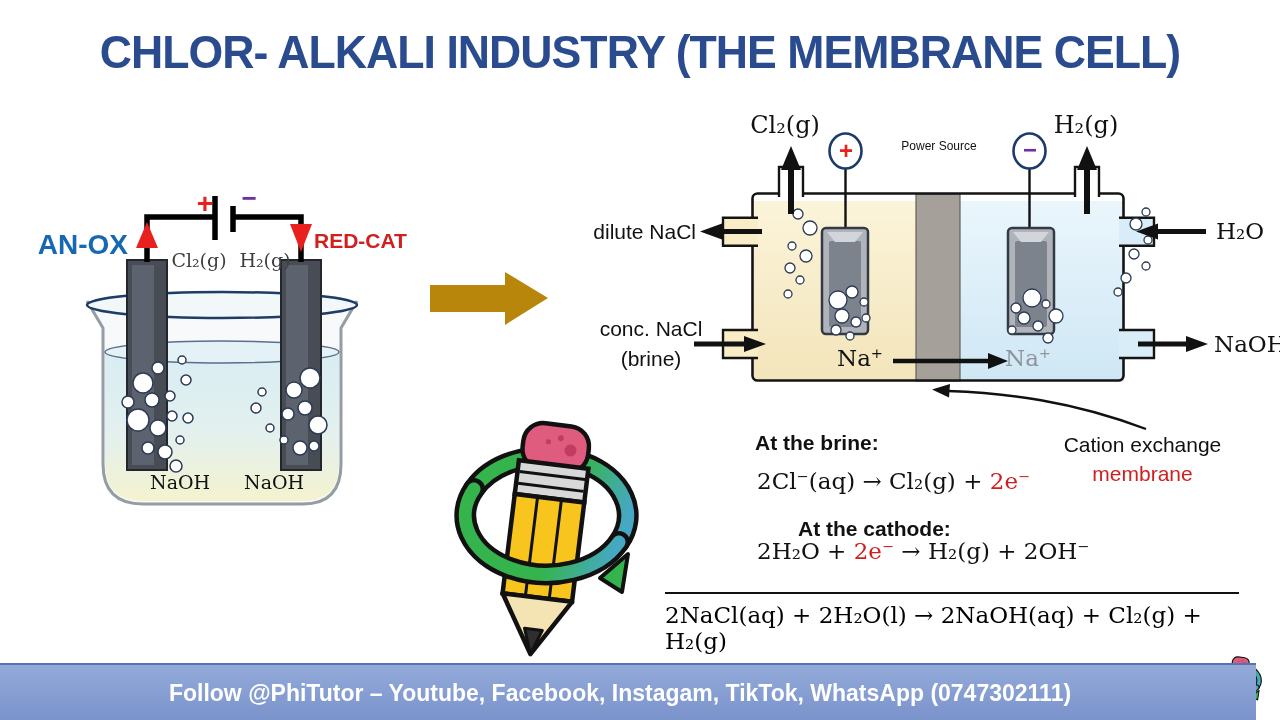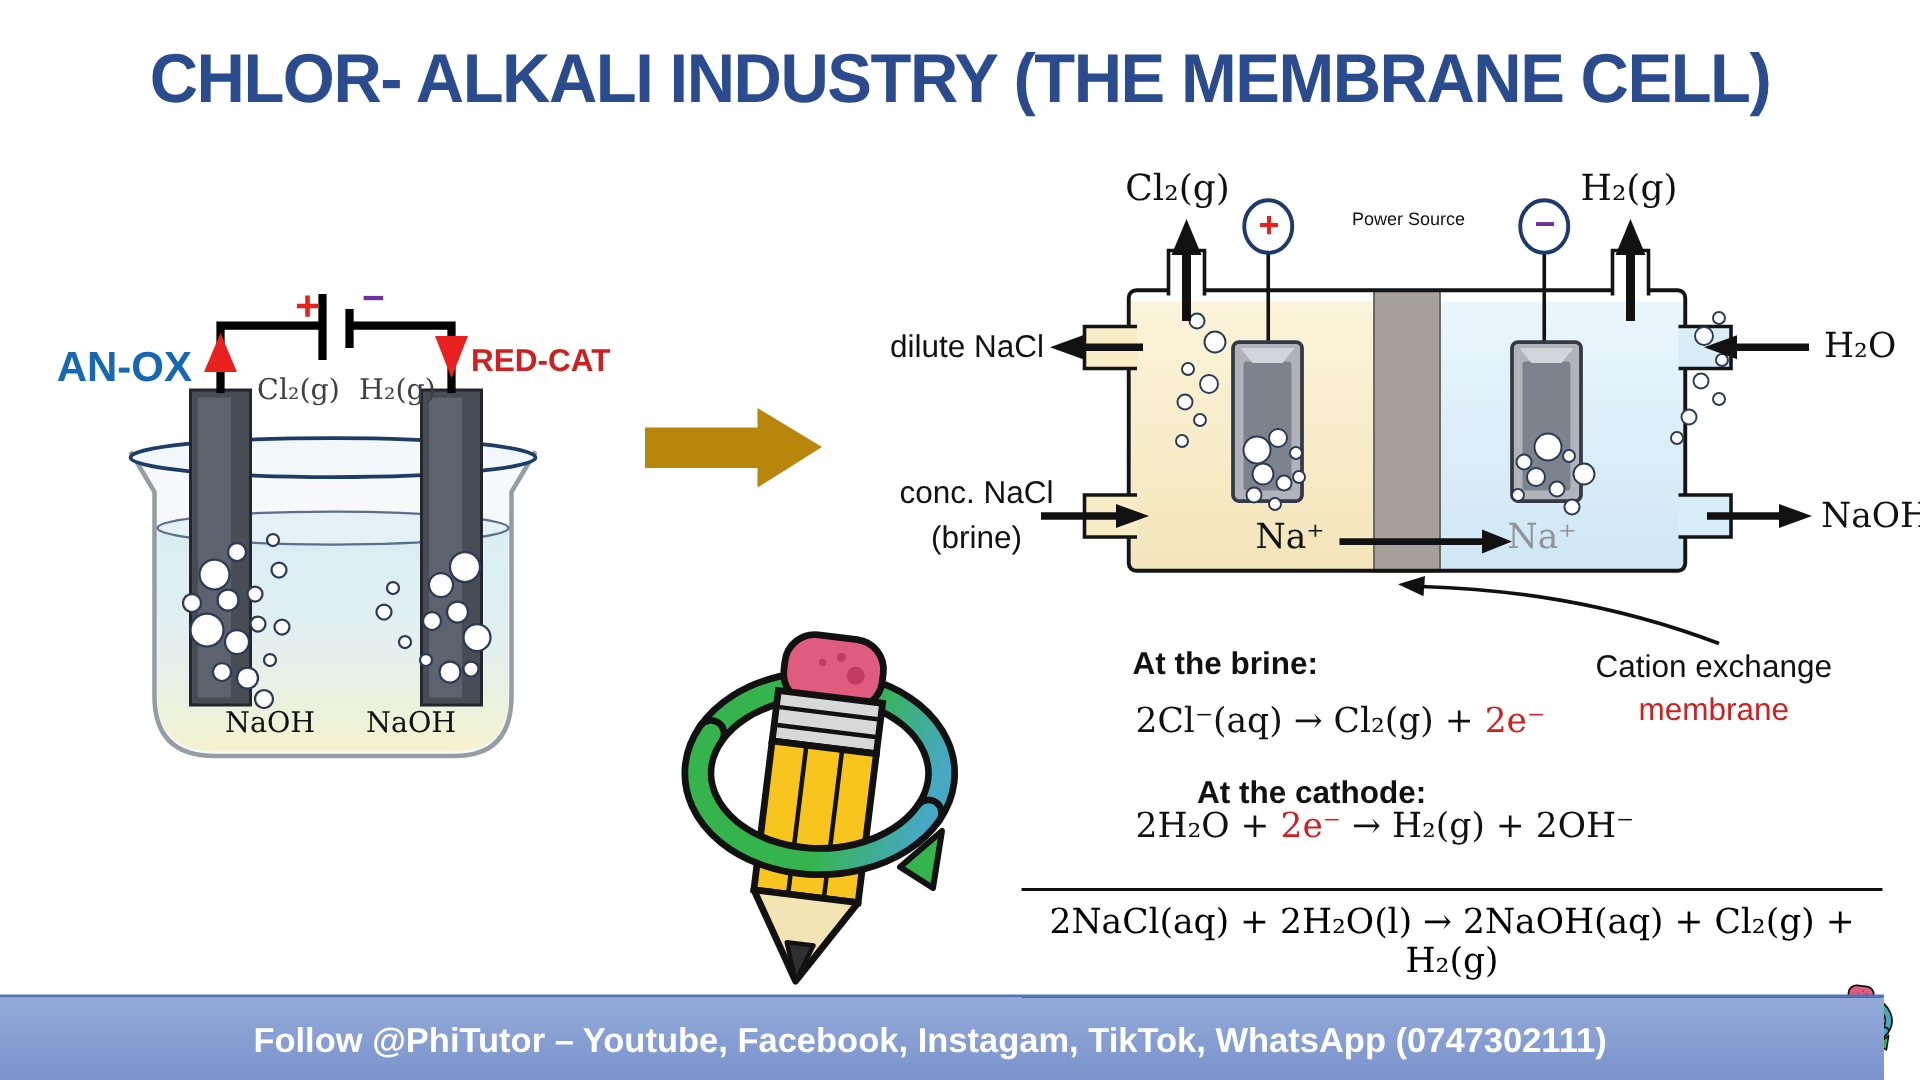--- a/index.html
+++ b/index.html
@@ -8,21 +8,21 @@
   #art{position:absolute;left:0;top:0;}
   .lbl{position:absolute;color:#111;white-space:nowrap;line-height:1.15;}
   .serif{font-family:"DejaVu Serif","Liberation Serif",serif;}
   .bold{font-weight:bold;}
   .center{text-align:center;}
   .right{text-align:right;}
   .red{color:var(--accent-red,#d01f1f);}
   .title{left:0;top:26px;width:1280px;text-align:center;font-size:46px;font-weight:bold;
          color:var(--title-blue,#2a4c8f);letter-spacing:-1px;transform:scaleX(0.97);}
   .stack span{display:block;}
-  .overall-box{position:absolute;left:681px;top:592px;width:574px;text-align:center;
+  .overall-box{position:absolute;left:665px;top:592px;width:574px;
        border-top:2.4px solid #111;border-bottom:2.4px solid #111;padding:8px 0 10px 0;}
   .footer{position:absolute;left:0;top:663px;width:1256px;height:57px;
        background:linear-gradient(180deg,var(--footer-blue-top,#93aad9),var(--footer-blue-bottom,#7a93cb));
        border-top:2px solid #5574b5;box-sizing:border-box;}
   .footer-text{position:absolute;left:0;top:15px;width:1240px;text-align:center;color:#fff;
        font-size:23px;font-weight:bold;}
 </style>
 </head>
 <body>
 

